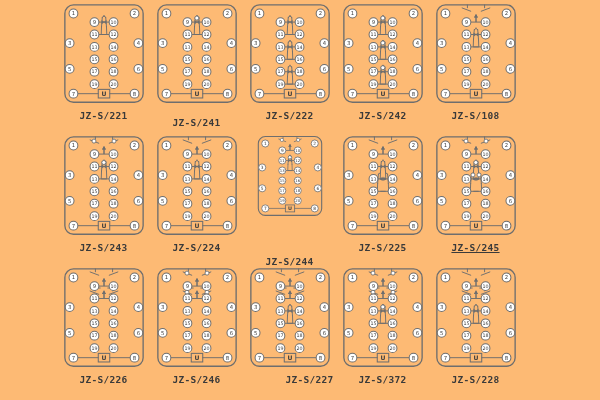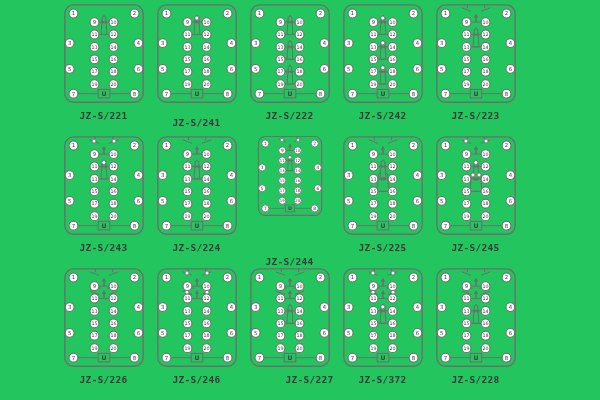--- a/index.html
+++ b/index.html
@@ -1,17 +1,17 @@
 <!DOCTYPE html>
 <html><head>
 <meta charset="utf-8">
 <style>
   html,body{margin:0;padding:0;background:#fff;}
   .stage{
-    width:600px;height:400px;position:relative;overflow:hidden;background:#22c55e;
+    width:600px;height:400px;position:relative;overflow:hidden;background:#fdba74;
     font-family:"Liberation Sans",sans-serif;
   }
   .grid{
     position:absolute;left:57px;top:3px;
     display:grid;grid-template-columns:repeat(5,93px);grid-auto-rows:132px;
   }
   .cell{display:flex;flex-direction:column;align-items:center;}
   .cell svg{width:92px;height:105px;display:block;}
   .label{
     margin-top:2px;font-size:9.5px;font-weight:bold;letter-spacing:.3px;
@@ -370,21 +370,21 @@
           <text x="58" y="33.4" text-anchor="middle" dominant-baseline="middle" font-size="5" fill="#3d3d3d" font-family="&quot;DejaVu Sans&quot;, sans-serif">12</text>
           <circle cx="58" cy="46" r="4.6" fill="#ffffff" stroke="#6e6e6e" stroke-width="1.05"></circle>
           <text x="58" y="46.4" text-anchor="middle" dominant-baseline="middle" font-size="5" fill="#3d3d3d" font-family="&quot;DejaVu Sans&quot;, sans-serif">14</text>
           <circle cx="58" cy="59" r="4.6" fill="#ffffff" stroke="#6e6e6e" stroke-width="1.05"></circle>
           <text x="58" y="59.4" text-anchor="middle" dominant-baseline="middle" font-size="5" fill="#3d3d3d" font-family="&quot;DejaVu Sans&quot;, sans-serif">16</text>
           <circle cx="58" cy="72" r="4.6" fill="#ffffff" stroke="#6e6e6e" stroke-width="1.05"></circle>
           <text x="58" y="72.4" text-anchor="middle" dominant-baseline="middle" font-size="5" fill="#3d3d3d" font-family="&quot;DejaVu Sans&quot;, sans-serif">18</text>
           <circle cx="58" cy="85" r="4.6" fill="#ffffff" stroke="#6e6e6e" stroke-width="1.05"></circle>
           <text x="58" y="85.4" text-anchor="middle" dominant-baseline="middle" font-size="5" fill="#3d3d3d" font-family="&quot;DejaVu Sans&quot;, sans-serif">20</text>
         </svg>
-      <div class="label" style="color: rgb(58, 58, 58);">JZ-S/223</div>
+      <div class="label" style="color: rgb(58, 58, 58);">JZ-S/108</div>
     </div>
     <div class="cell">
       <svg viewBox="0 0 96 110">
           <rect x="7" y="2" width="82" height="102" rx="9" fill="none" stroke="#6e6e6e" stroke-width="1.4"></rect>
           <path d="M 39 2 L 39 5" fill="none" stroke="#6e6e6e" stroke-width="1" stroke-linecap="round" stroke-linejoin="round"></path>
           <path d="M 33.5 5.2 L 42.5 8.6" fill="none" stroke="#6e6e6e" stroke-width="1" stroke-linecap="round" stroke-linejoin="round"></path>
           <path d="M 42.6 20 L 48 20 L 48 15.2" fill="none" stroke="#6e6e6e" stroke-width="1" stroke-linecap="round" stroke-linejoin="round"></path>
           <path d="M 46 15.2 L 50 15.2 L 48 11.4 Z" fill="#6e6e6e" stroke="none"></path>
           <circle cx="37.5" cy="6.4" r="2.1" fill="#fff" stroke="#6e6e6e" stroke-width="0.9"></circle>
           <path d="M 57 2 L 57 5" fill="none" stroke="#6e6e6e" stroke-width="1" stroke-linecap="round" stroke-linejoin="round"></path>
@@ -744,21 +744,21 @@
           <text x="58" y="33.4" text-anchor="middle" dominant-baseline="middle" font-size="5" fill="#3d3d3d" font-family="&quot;DejaVu Sans&quot;, sans-serif">12</text>
           <circle cx="58" cy="46" r="4.6" fill="#ffffff" stroke="#6e6e6e" stroke-width="1.05"></circle>
           <text x="58" y="46.4" text-anchor="middle" dominant-baseline="middle" font-size="5" fill="#3d3d3d" font-family="&quot;DejaVu Sans&quot;, sans-serif">14</text>
           <circle cx="58" cy="59" r="4.6" fill="#ffffff" stroke="#6e6e6e" stroke-width="1.05"></circle>
           <text x="58" y="59.4" text-anchor="middle" dominant-baseline="middle" font-size="5" fill="#3d3d3d" font-family="&quot;DejaVu Sans&quot;, sans-serif">16</text>
           <circle cx="58" cy="72" r="4.6" fill="#ffffff" stroke="#6e6e6e" stroke-width="1.05"></circle>
           <text x="58" y="72.4" text-anchor="middle" dominant-baseline="middle" font-size="5" fill="#3d3d3d" font-family="&quot;DejaVu Sans&quot;, sans-serif">18</text>
           <circle cx="58" cy="85" r="4.6" fill="#ffffff" stroke="#6e6e6e" stroke-width="1.05"></circle>
           <text x="58" y="85.4" text-anchor="middle" dominant-baseline="middle" font-size="5" fill="#3d3d3d" font-family="&quot;DejaVu Sans&quot;, sans-serif">20</text>
         </svg>
-      <div class="label" style="color: rgb(58, 58, 58);">JZ-S/245</div>
+      <div class="label" style="color: rgb(58, 58, 58); text-decoration: underline;">JZ-S/245</div>
     </div>
     <div class="cell">
       <svg viewBox="0 0 96 110">
           <rect x="7" y="2" width="82" height="102" rx="9" fill="none" stroke="#6e6e6e" stroke-width="1.4"></rect>
           <path d="M 39 2 L 39 5" fill="none" stroke="#6e6e6e" stroke-width="1" stroke-linecap="round" stroke-linejoin="round"></path>
           <path d="M 33.5 5.2 L 42.5 8.6" fill="none" stroke="#6e6e6e" stroke-width="1" stroke-linecap="round" stroke-linejoin="round"></path>
           <path d="M 42.6 20 L 48 20 L 48 15.2" fill="none" stroke="#6e6e6e" stroke-width="1" stroke-linecap="round" stroke-linejoin="round"></path>
           <path d="M 46 15.2 L 50 15.2 L 48 11.4 Z" fill="#6e6e6e" stroke="none"></path>
           <path d="M 57 2 L 57 5" fill="none" stroke="#6e6e6e" stroke-width="1" stroke-linecap="round" stroke-linejoin="round"></path>
           <path d="M 62.5 5.2 L 53.5 8.6" fill="none" stroke="#6e6e6e" stroke-width="1" stroke-linecap="round" stroke-linejoin="round"></path>

